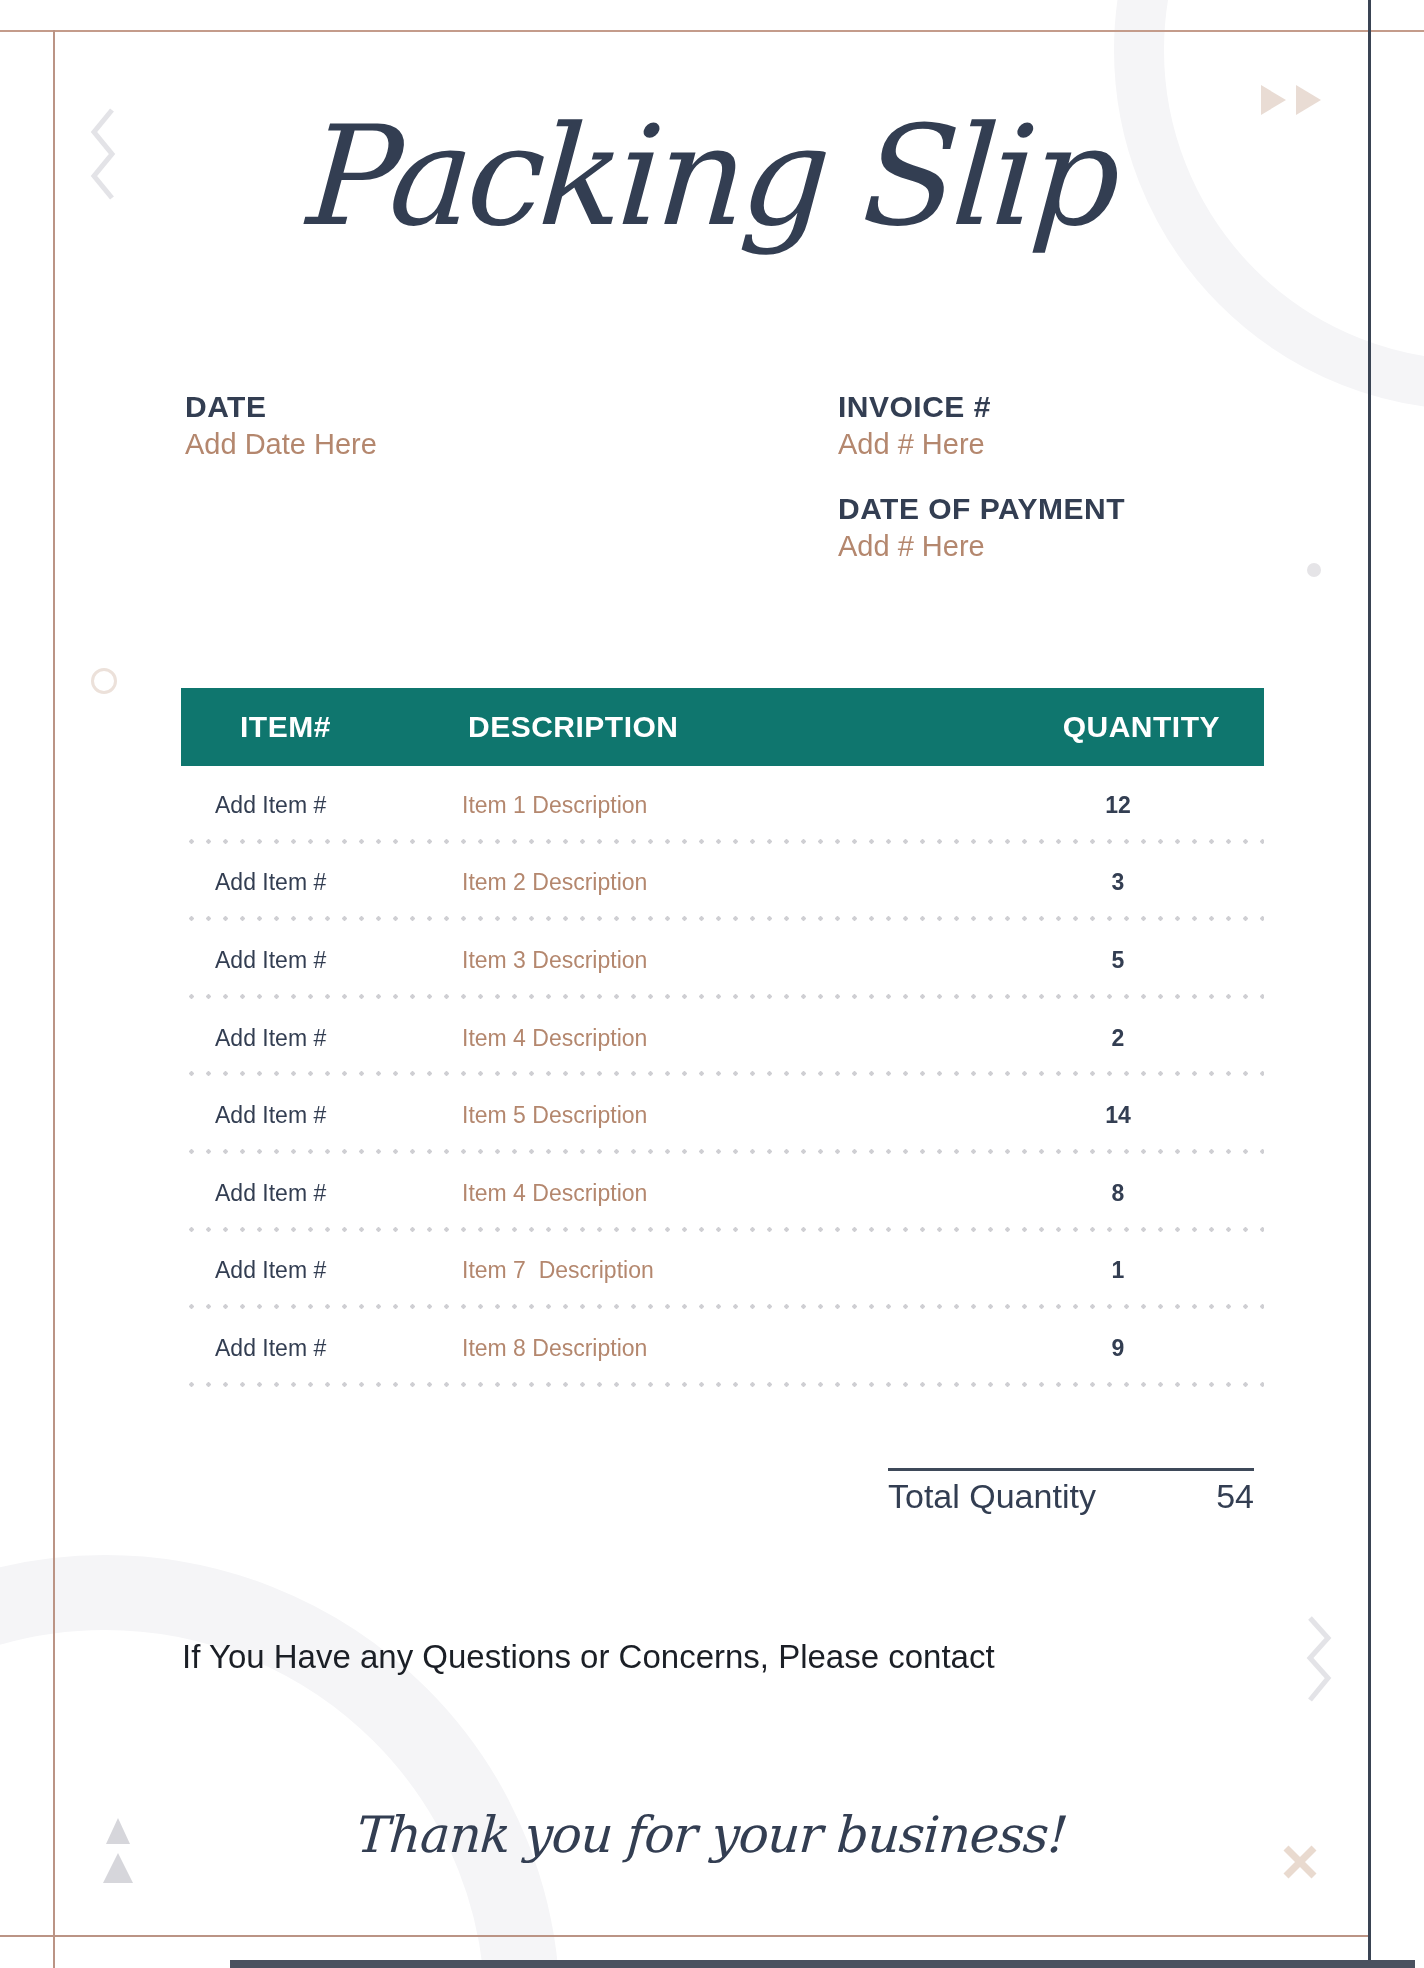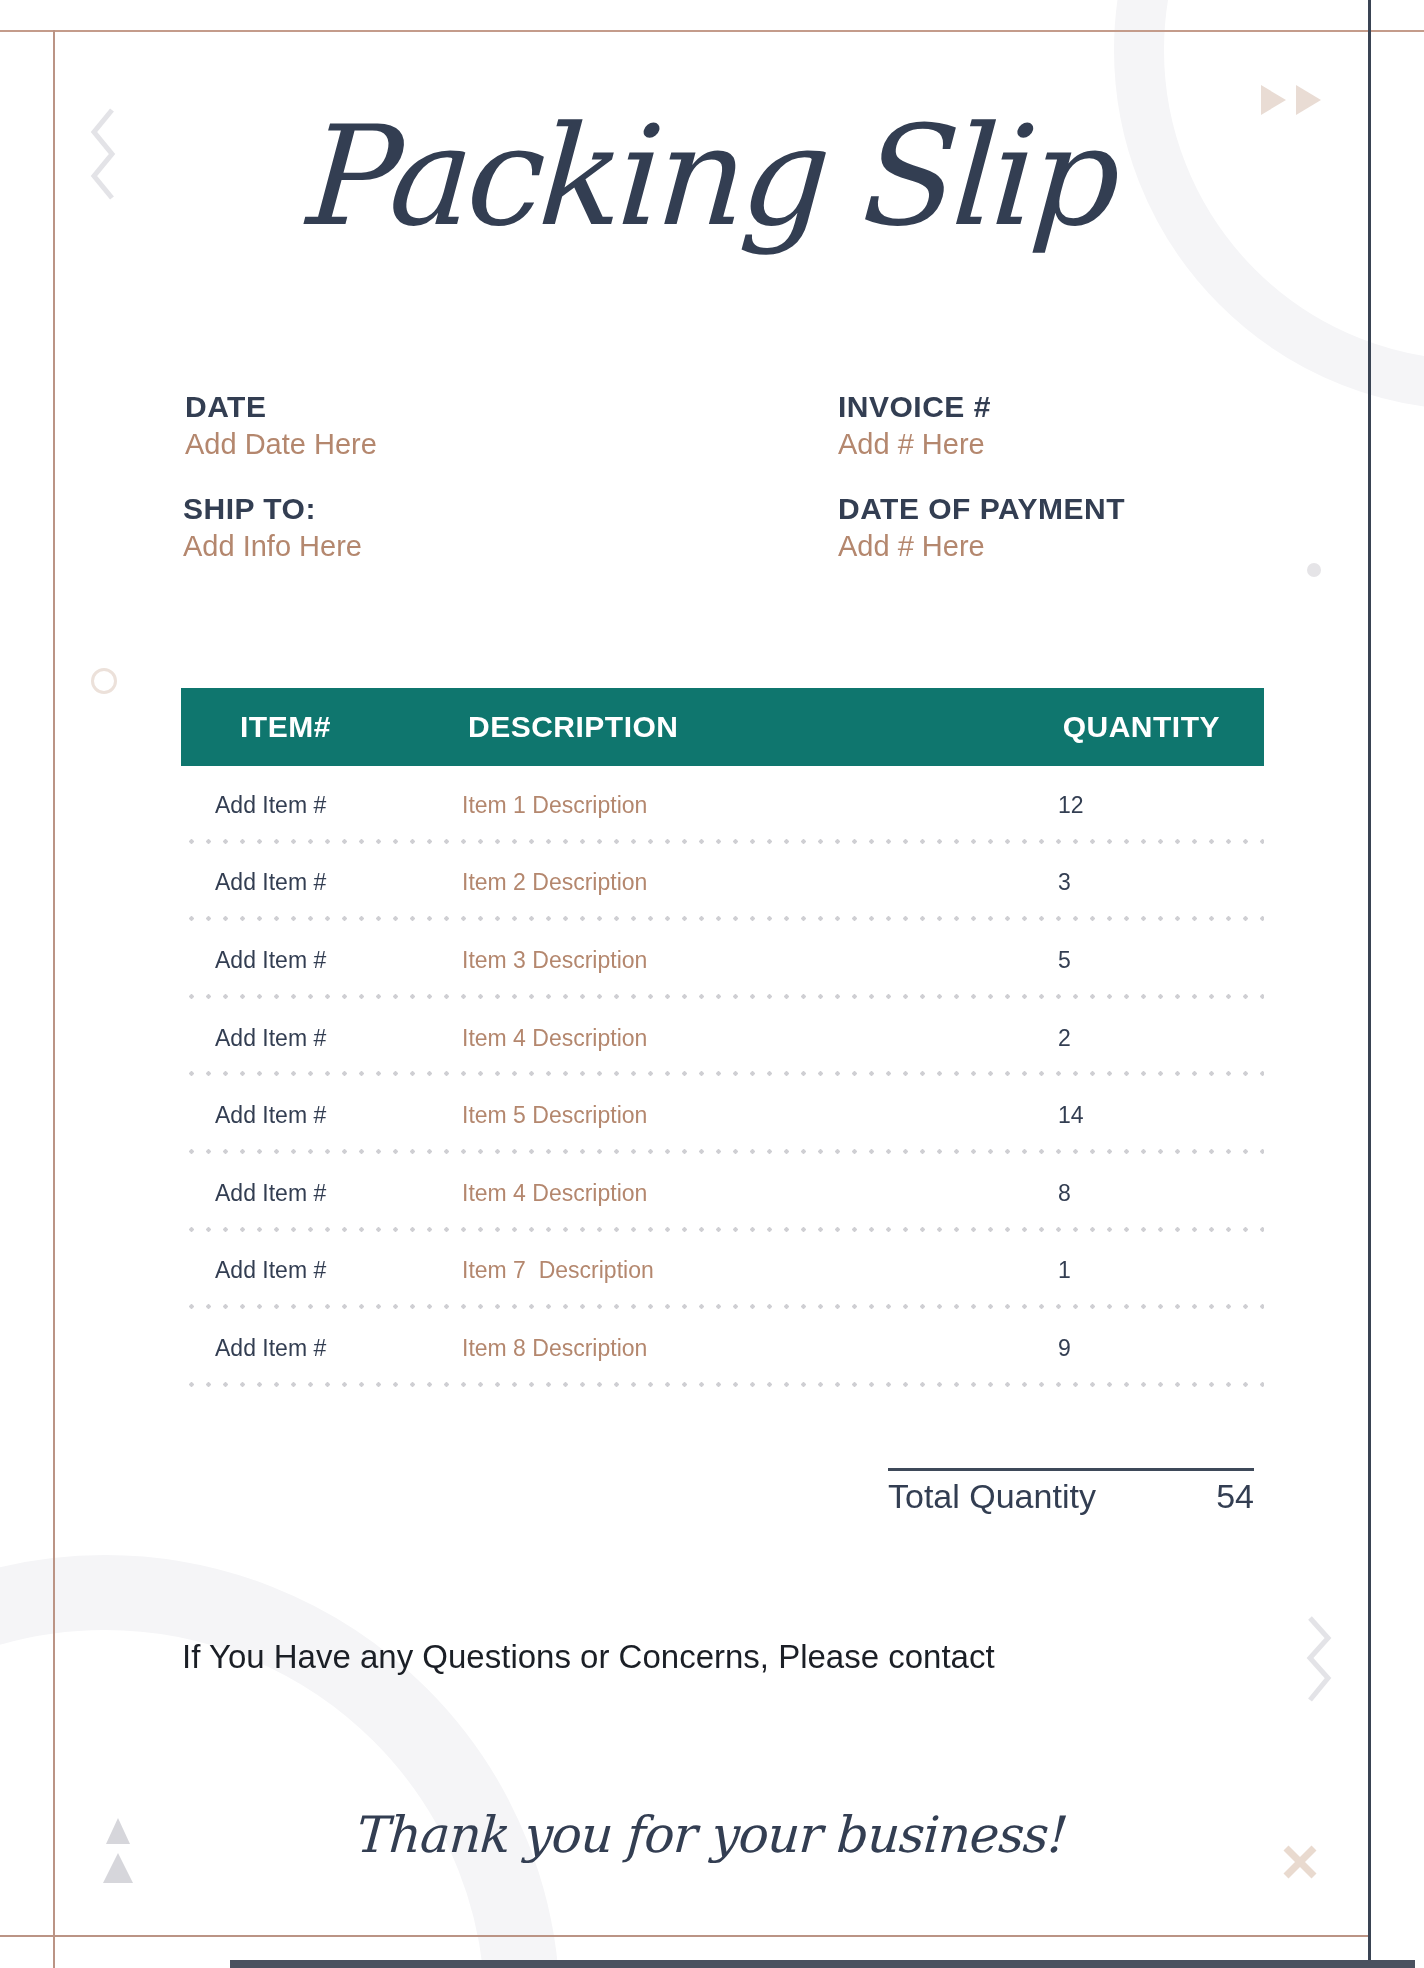--- a/index.html
+++ b/index.html
@@ -49,21 +49,21 @@
   .th-qty  { right:44px; }
   .trow { position:relative; height:77.6px; }
   .trow::after {
     content:""; position:absolute; left:0; right:0; bottom:0; height:5px;
     background-image:radial-gradient(circle, #cfcfd3 2px, rgba(0,0,0,0) 2.4px);
     background-size:17px 5px; background-repeat:repeat-x; background-position:2px 0;
   }
   .trow span { position:absolute; top:50%; transform:translateY(-50%); font-size:23px; }
   .c-item { left:34px;  color:#333e52; }
   .c-desc { left:281px; color:#b4876e; white-space:pre-wrap; }
-  .c-qty  { left:877px; width:120px; color:#333e52; }
+  .c-qty  { left:877px; width:120px; text-align:center; color:#333e52;font-weight:bold; }
   
   .total {
     position:absolute; left:888px; top:1468px; width:366px; z-index:2;
     border-top:3px solid #3e4959; padding-top:6px;
     display:flex; justify-content:space-between; align-items:baseline;
     font-size:34px; color:#333e52;
   }
   
   .contact { position:absolute; left:182px; top:1638px; z-index:2; }
   .contact .c1 { font-size:33px; color:#1b1f26; }
@@ -108,24 +108,20 @@
 
   <h1 class="title">Packing Slip</h1>
 
   <div class="field f-date">
     <div class="lbl">DATE</div>
     <div class="val">Add Date Here</div>
   </div>
   <div class="field f-invoice">
     <div class="lbl">INVOICE #</div>
     <div class="val">Add # Here</div>
-  </div>
-  <div class="field f-ship">
-    <div class="lbl">SHIP TO:</div>
-    <div class="val">Add Info Here</div>
   </div>
   <div class="field f-payment">
     <div class="lbl">DATE OF PAYMENT</div>
     <div class="val">Add # Here</div>
   </div>
 
   <div class="table">
     <div class="thead">
       <span class="th-item">ITEM#</span>
       <span class="th-desc">DESCRIPTION</span>

